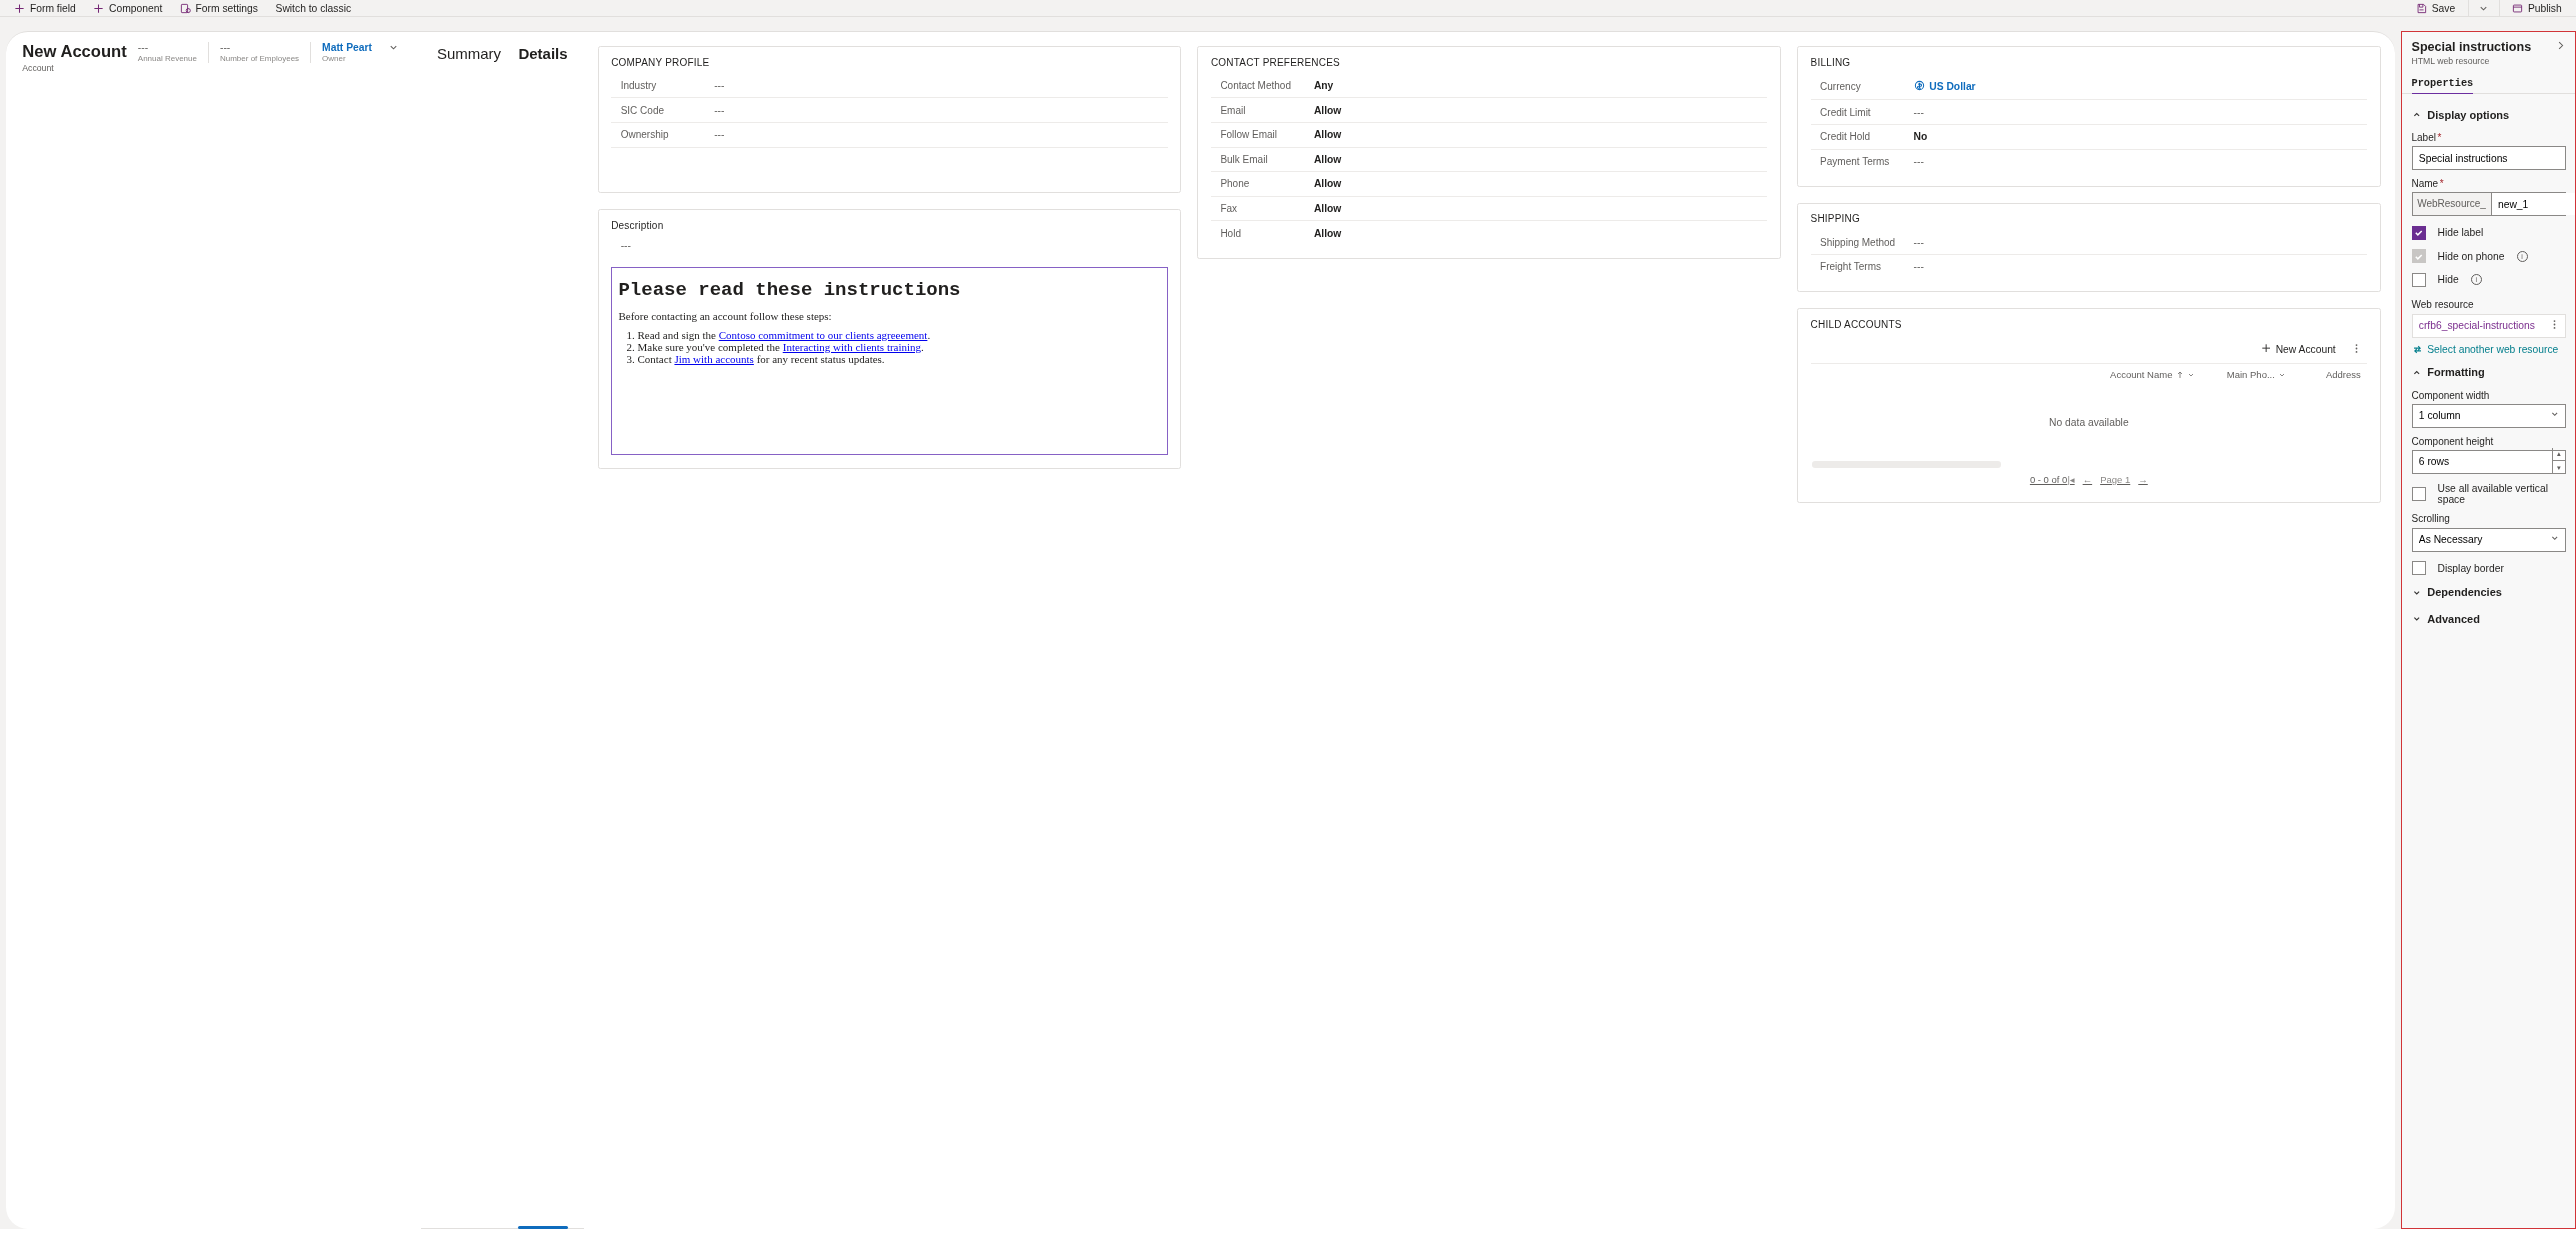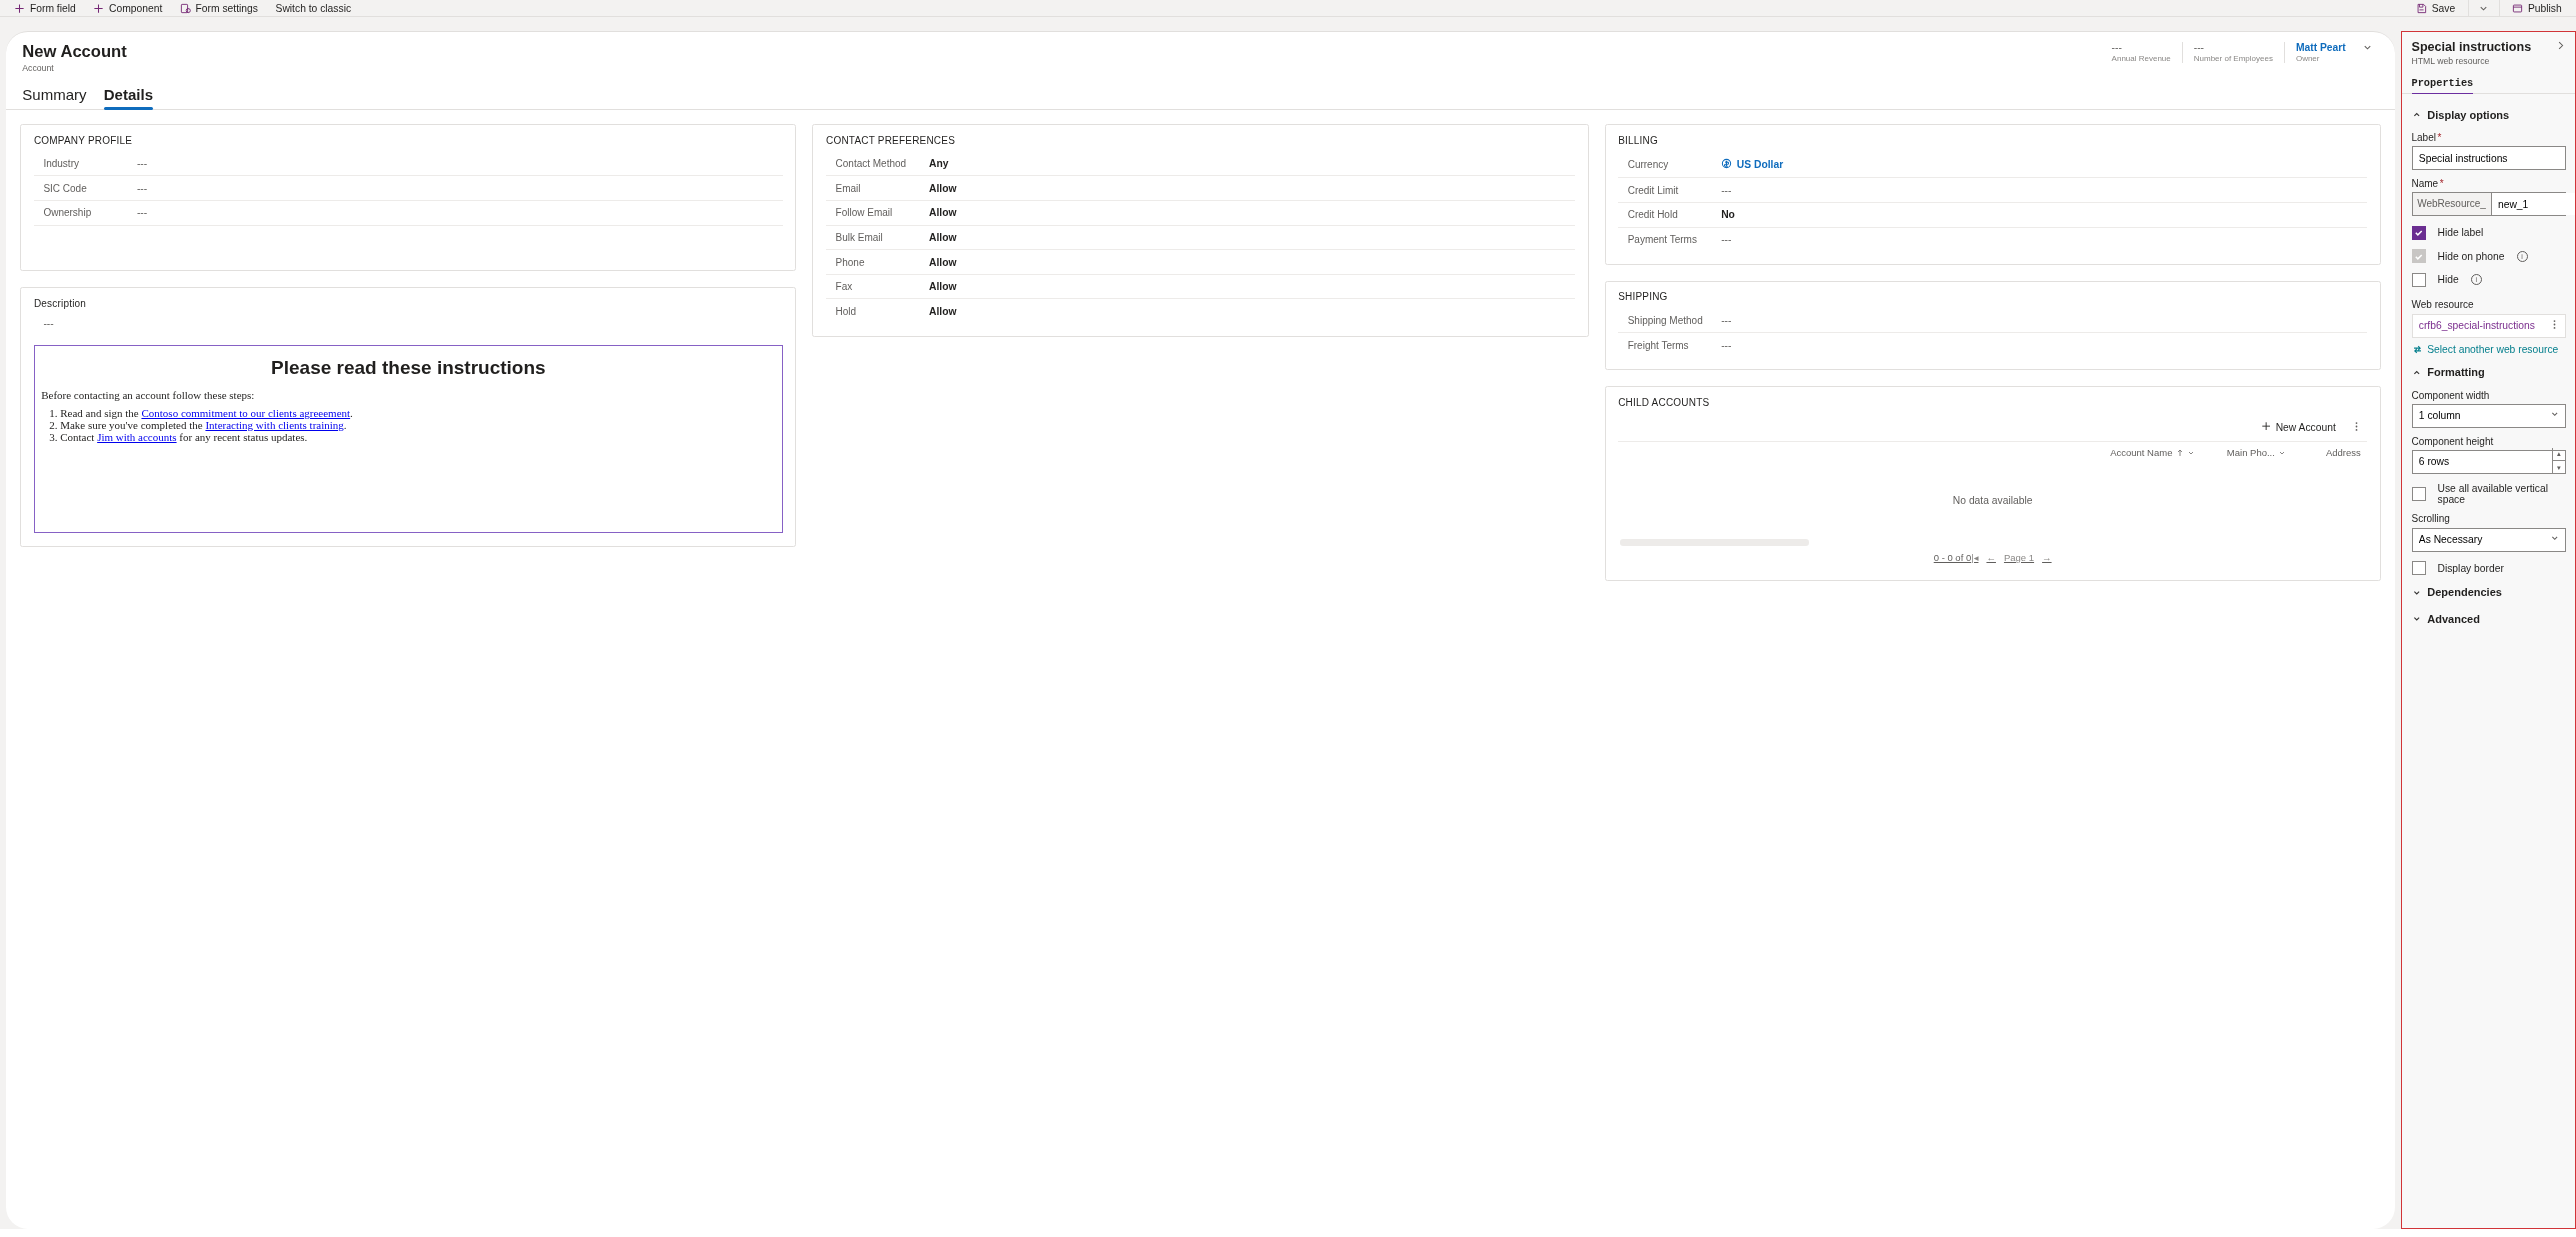--- a/index.html
+++ b/index.html
@@ -56,21 +56,20 @@
     display:flex;
     height: calc(100vh - 39px);
     background: var(--bg);
   }
   .form-area {
     flex:1;
     margin: 0 6.3px;
     background: var(--white);
     border-top:0.8px solid var(--border);
     display:flex;
-    flex-direction:column;
     overflow:hidden;
     border-radius:22px;
   }
   
   .form-header {
     padding: 9.5px 16px 0 16px;
     display:flex;
     justify-content:space-between;
     align-items:flex-start;
   }
@@ -129,21 +128,21 @@
   .currency-icon { width:11px; height:11px; }
   
   .desc-section .desc-dash { color:var(--text-secondary); padding:3.2px 9.5px 12.6px 9.5px;}
   .webres-box {
     border:1.2px solid #8661c5;
     margin-top:3.2px;
     padding: 11px 6.3px 47px 6.3px;
     font-family: "Times New Roman", serif;
     height:188px;
   }
-  .webres-box h2 { margin:0 0 9.5px 0; font-family:Liberation Sans, sans-serif; font-size:19px; font-weight:700;text-align:center;}
+  .webres-box h2 { margin:0 0 9.5px 0; font-family:Liberation Mono, monospace; font-size:19px; font-weight:700;}
   .webres-box p { margin: 0 0 6.3px 0; font-size:11px;}
   .webres-box ol { margin:0 0 0 19px; padding:0; font-size:11px;}
   .webres-box ol li { margin: 0;}
   .webres-box a { color:var(--link); text-decoration:underline; }
   
   .grid-toolbar { display:flex; justify-content:flex-end; gap:6.3px; padding:3.2px 0 4.7px 0; align-items:center;}
   .grid-btn { display:flex; gap:4.7px; align-items:center; font-size:10.3px; cursor:pointer; padding:3.2px 4.7px;}
   .grid-more { cursor:pointer; padding:3.2px 4.7px; color:var(--text-secondary);}
   .grid-header {
     display:flex; font-size:9.5px; color:var(--text-secondary);

